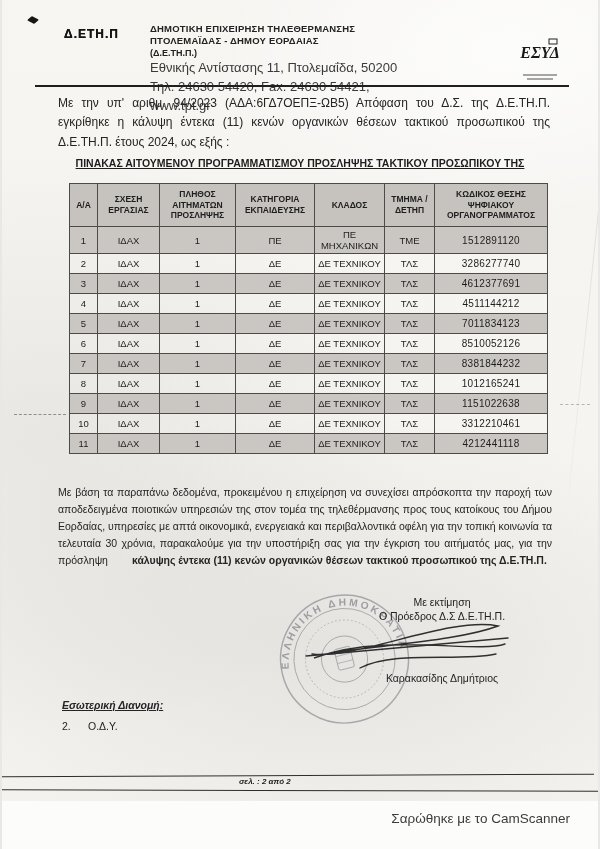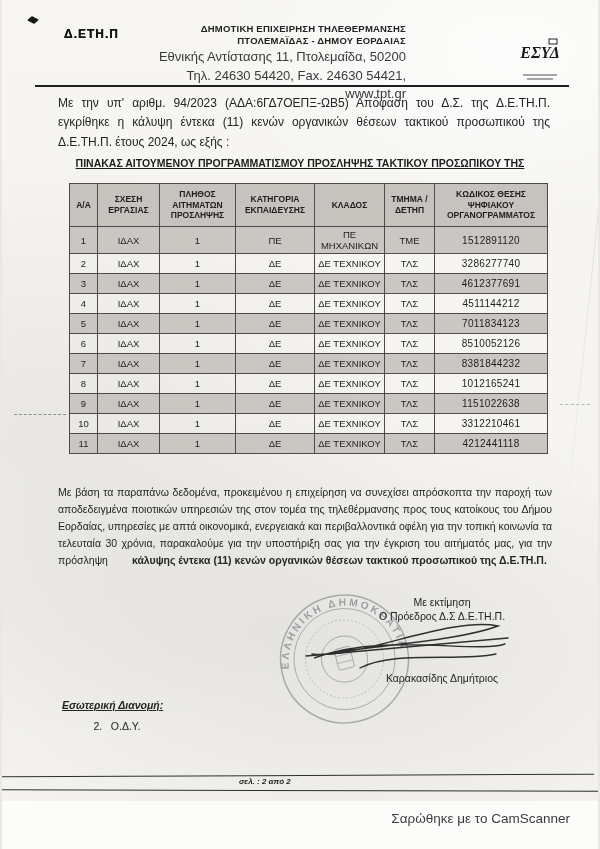--- a/index.html
+++ b/index.html
@@ -16,21 +16,21 @@
       radial-gradient(620px 320px at 55% 76%, rgba(110,108,102,.12), transparent 72%),
       linear-gradient(rgba(246,245,242,.6), rgba(242,241,238,.6));
   }
   .bottom-strip{position:absolute;left:0;right:0;top:801px;height:48px;background:#fcfcfb;}
 
   
   .corner-mark{position:absolute;left:27px;top:17px;width:8px;height:6px;background:#161616;
     transform:rotate(28deg) skewX(-20deg);border-radius:1px;}
   .logo-left{position:absolute;left:62px;top:27px;font-size:12px;font-weight:bold;
     letter-spacing:1px;color:#141414;text-shadow:0 0 .6px #000;}
-  .org-block{position:absolute;left:148px;top:23px;width:256px;text-align:right;line-height:1.3;}
+  .org-block{position:absolute;left:148px;top:23px;width:256px;text-align:left;line-height:1.3;}
   .org-line1,.org-line2{font-size:9.5px;font-weight:bold;letter-spacing:.2px;}
   .org-line3{font-size:9px;font-weight:bold;}
   .org-address,.org-contact{font-size:13px;color:#3a3a3a;line-height:1.45;}
   .cert-logo{position:absolute;left:406px;top:30px;}
   .esyd-logo{position:absolute;left:515px;top:38px;}
   .header-rule{position:absolute;left:33px;top:85px;width:534px;border-top:2px solid #1f1f1f;}
 
   
   .intro{position:absolute;left:56px;top:94px;width:492px;font-size:12px;
     line-height:1.62;text-align:justify;color:#242424;}
@@ -61,21 +61,21 @@
 
   
   .sig{position:absolute;left:328px;top:596px;width:224px;text-align:center;
     font-size:10.5px;color:#242424;}
   .sig .sig-title{margin-top:2px;}
   .sig .sig-name{margin-top:50px;}
   .sig-scribble{position:absolute;left:298px;top:610px;}
   .stamp{position:absolute;left:272px;top:588px;transform:rotate(-14deg);opacity:.8;}
 
   
-  .dist{position:absolute;left:60px;top:699px;font-size:10.5px;color:#242424;text-align:center;}
+  .dist{position:absolute;left:60px;top:699px;font-size:10.5px;color:#242424;}
   .dist-title{font-weight:bold;font-style:italic;text-decoration:underline;margin-bottom:6px;}
   .dist-item{line-height:1.75;}
   .dist-item .num{display:inline-block;width:26px;font-weight:normal;}
 
   
   .foot-line1{position:absolute;left:0;top:775px;width:592px;border-top:1.6px solid #2e2e2e;
     transform:rotate(-.25deg);}
   .foot-line2{position:absolute;left:0;top:790px;width:598px;border-top:1.4px solid #2e2e2e;
     transform:rotate(.15deg);}
   .page-num{position:absolute;left:237px;top:777px;font-size:8px;font-weight:bold;
@@ -102,20 +102,21 @@
   <div class="corner-mark"></div>
   <div class="crease-dash"></div>
   <div class="crease-dash2"></div>
   <div class="crease-diag"></div>
 
   <div class="logo-left">Δ.ΕΤΗ.Π</div>
 
   <div class="org-block">
     <div class="org-line1">ΔΗΜΟΤΙΚΗ ΕΠΙΧΕΙΡΗΣΗ ΤΗΛΕΘΕΡΜΑΝΣΗΣ</div>
     <div class="org-line2">ΠΤΟΛΕΜΑΪΔΑΣ - ΔΗΜΟΥ ΕΟΡΔΑΙΑΣ</div>
+    <div class="org-line3">(Δ.Ε.ΤΗ.Π.)</div>
     <div class="org-address">Εθνικής Αντίστασης 11, Πτολεμαΐδα, 50200</div>
     <div class="org-contact">Τηλ. 24630 54420, Fax. 24630 54421, www.tpt.gr</div>
   </div>
 
 
   <div class="esyd-logo">
     <svg width="46" height="30" viewBox="0 0 46 30">
       <text x="23" y="20" text-anchor="middle" font-size="16" font-weight="bold" font-style="italic" fill="#1a1a1a" font-family="Liberation Serif, serif">ΕΣΥΔ</text>
       <rect x="32" y="1" width="8" height="5" fill="none" stroke="#222" stroke-width="1"></rect>
     </svg>

